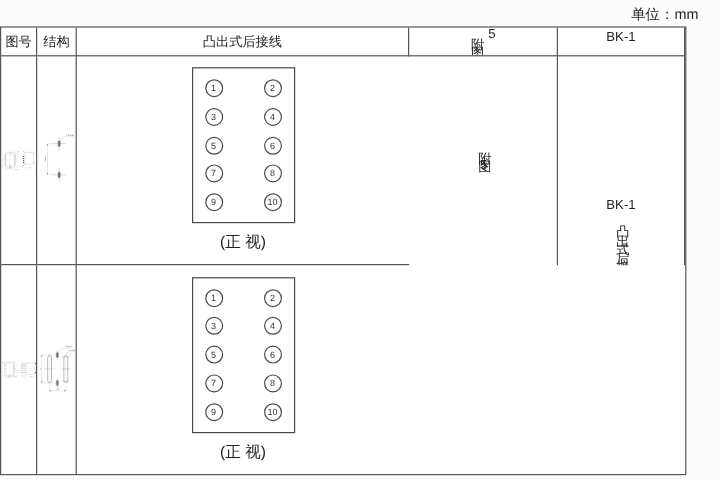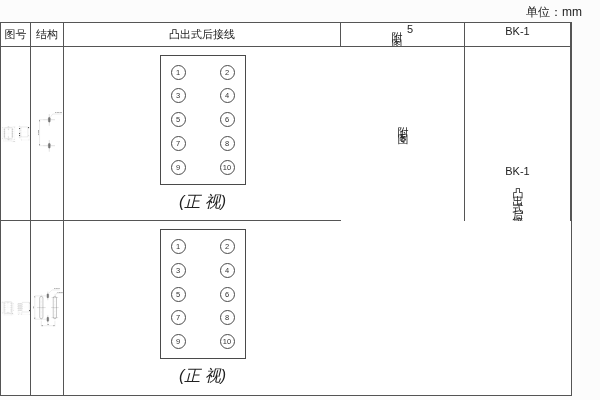--- a/index.html
+++ b/index.html
@@ -25,21 +25,21 @@
   .structcell{flex-direction:column;gap:2px;padding-top:8px;justify-content:flex-end;}
   .model{font-size:11px;color:#222;}
   .draws{gap:2px;}
   
   .tcard{flex-direction:column;}
   .tbox{width:64px;height:110px;border:1.6px solid #4a4a4a;background:#fff;
     display:flex;justify-content:space-between;padding:9px 10px;box-sizing:content-box;}
   .tcol{display:flex;flex-direction:column;justify-content:space-between;align-items:center;}
   .tcirc{width:13px;height:13px;border:1px solid #4a4a4a;border-radius:50%;
     font-size:7.5px;line-height:13px;text-align:center;color:#333;}
-  .tcap{font-size:16px;margin-top:7px;color:#222;white-space:pre;font-style:italic;}
+  .tcap{font-size:13px;margin-top:7px;color:#222;white-space:pre;}
   
   svg{display:block;}
   svg text{font-family:"Liberation Sans","DejaVu Sans",sans-serif;font-size:6px;fill:#3c3c3c;}
   svg text.ts{font-size:5.2px;}
   .ln{fill:none;stroke:#474747;stroke-width:1.1;stroke-linejoin:round;}
   .th{fill:none;stroke:#474747;stroke-width:0.6;}
   .dim{fill:none;stroke:#8a8a8a;stroke-width:0.6;}
   .cl{fill:none;stroke:#9a9a9a;stroke-width:0.5;stroke-dasharray:7 2 1.5 2;}
   .screw{fill:#ececec;stroke:#474747;stroke-width:0.8;}
   .slot{fill:#848484;stroke:#474747;stroke-width:0.7;}

